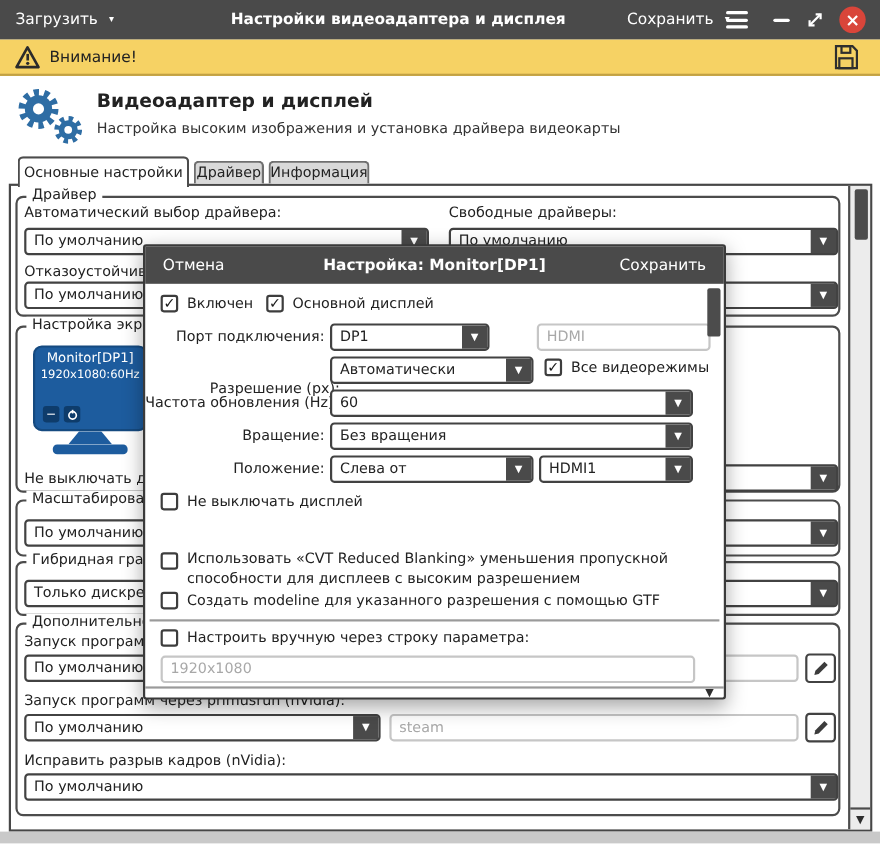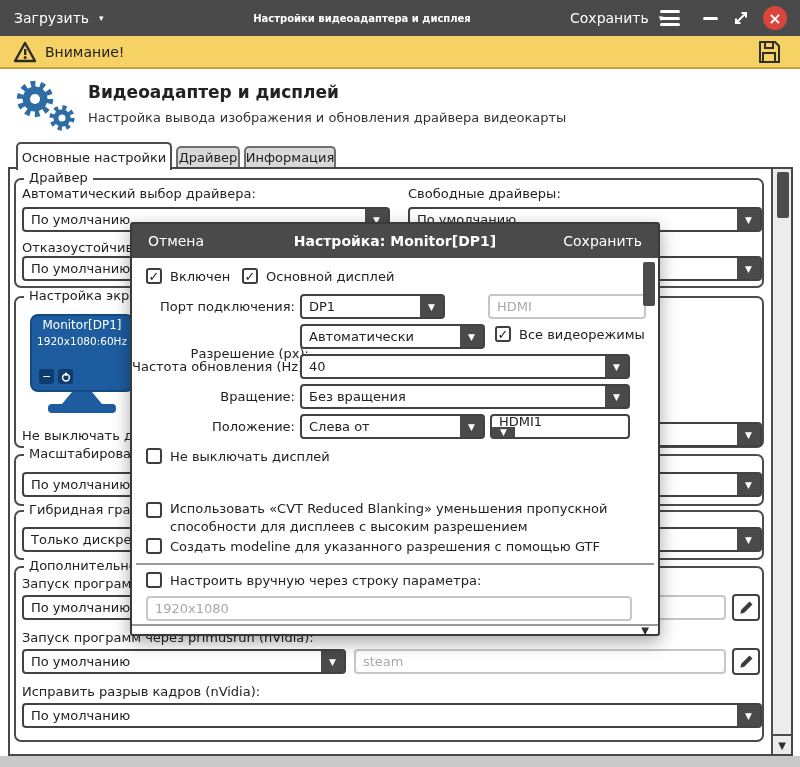--- a/index.html
+++ b/index.html
@@ -2,21 +2,21 @@
 <html><head>
 <meta charset="utf-8">
 <style>
   * { margin:0; padding:0; box-sizing:border-box; }
   body { background:#ffffff; font-family:"DejaVu Sans", sans-serif; }
   .window { position:relative; width:800px; height:767px; background:#ffffff; overflow:hidden; color:#222; font-size:13px; }
   .abs { position:absolute; }
 
   
   .titlebar { left:0; top:0; width:800px; height:36px; background:#4a4a4a; }
-  .tb-title { left:0; top:0; width:724px; height:36px; display:flex; align-items:center; justify-content:center; color:#fff; font-weight:bold; font-size:10px; pointer-events:none; }
+  .tb-title { left:0; top:0; width:724px; height:36px; display:flex; align-items:center; justify-content:center; color:#fff; font-weight:bold; font-size:14px; pointer-events:none; }
   .tb-btn { top:0; height:36px; display:flex; align-items:center; gap:10px; color:#fff; font-size:14px; cursor:pointer; }
   .caret { font-size:9px; line-height:1; }
   .hamburger { left:660px; top:10px; width:20px; height:16px; display:flex; flex-direction:column; justify-content:space-between; cursor:pointer; }
   .hamburger i { display:block; height:3px; background:#fff; border-radius:2px; }
   .minbar { left:703px; top:17px; width:15px; height:3px; background:#fff; border-radius:2px; cursor:pointer; }
   .closebtn { left:763px; top:6px; width:24px; height:24px; background:#d9453a; border-radius:50%; display:flex; align-items:center; justify-content:center; color:#fff; font-size:16px; font-weight:bold; cursor:pointer; }
 
   
   .warnbar { left:0; top:36px; width:800px; height:33px; background:#f6d264; border-bottom:2px solid #c2a143; }
   .warntext { left:45px; top:0; height:31px; display:flex; align-items:center; font-size:14px; color:#222; }
@@ -137,21 +137,21 @@
       <circle cx="50" cy="50" r="27" fill="#2e6da4"></circle>
       <circle cx="50" cy="50" r="11" fill="#fff"></circle>
     </svg>
     <svg class="abs" style="left:34px;top:28px;" width="32" height="32" viewBox="0 0 100 100">
       <circle cx="50" cy="50" r="32" fill="none" stroke="#2e6da4" stroke-width="15" stroke-dasharray="12.57 12.57"></circle>
       <circle cx="50" cy="50" r="27" fill="#2e6da4"></circle>
       <circle cx="50" cy="50" r="11" fill="#fff"></circle>
     </svg>
   </div>
   <div class="abs h-title">Видеоадаптер и дисплей</div>
-  <div class="abs h-sub">Настройка вывода изображения и обновления драйвера видеокарты</div>
+  <div class="abs h-sub">Настройка высоким изображения и установка драйвера видеокарты</div>
 
   <div class="abs tab active" style="left:16px;top:142px;width:156px;height:28px;">
     <span>Основные настройки</span>
   </div>
   <div class="abs tab inactive" style="left:176px;top:146px;width:64px;height:21px;">
     <span>Драйвер</span>
   </div>
   <div class="abs tab inactive" style="left:244px;top:146px;width:92px;height:21px;">
     <span>Информация</span>
   </div>
@@ -303,36 +303,36 @@
     </div>
     <div class="check" style="left:363px;top:102px;">
       <span class="cbox">
           <i>✓</i>
         </span>
       <span class="check-lbl">Все видеорежимы</span>
     </div>
 
     <div class="mlabel" style="left:0;top:135px;">Частота обновления (Hz):</div>
     <div class="dd" style="left:168px;top:130px;width:330px;">
-      <span class="dd-value">40</span>
+      <span class="dd-value">60</span>
       <span class="dd-btn">▼</span>
     </div>
 
     <div class="mlabel" style="left:0;top:165px;">Вращение:</div>
     <div class="dd" style="left:168px;top:160px;width:330px;gap:20px;">
       <span class="dd-value">Без вращения</span>
       <span class="dd-btn">▼</span>
     </div>
 
     <div class="mlabel" style="left:0;top:195px;">Положение:</div>
     <div class="dd" style="left:168px;top:190px;width:185px;">
       <span class="dd-value">Слева от</span>
       <span class="dd-btn">▼</span>
     </div>
-    <div class="dd" style="left:358px;top:190px;width:140px;flex-direction:column;">
+    <div class="dd" style="left:358px;top:190px;width:140px;">
       <span class="dd-value">HDMI1</span>
       <span class="dd-btn">▼</span>
     </div>
 
     <div class="check" style="left:14px;top:224px;">
       <span class="cbox"></span>
       <span class="check-lbl">Не выключать дисплей</span>
     </div>
     <div class="check wrap" style="left:14px;top:276px;width:478px;">
       <span class="cbox"></span>

